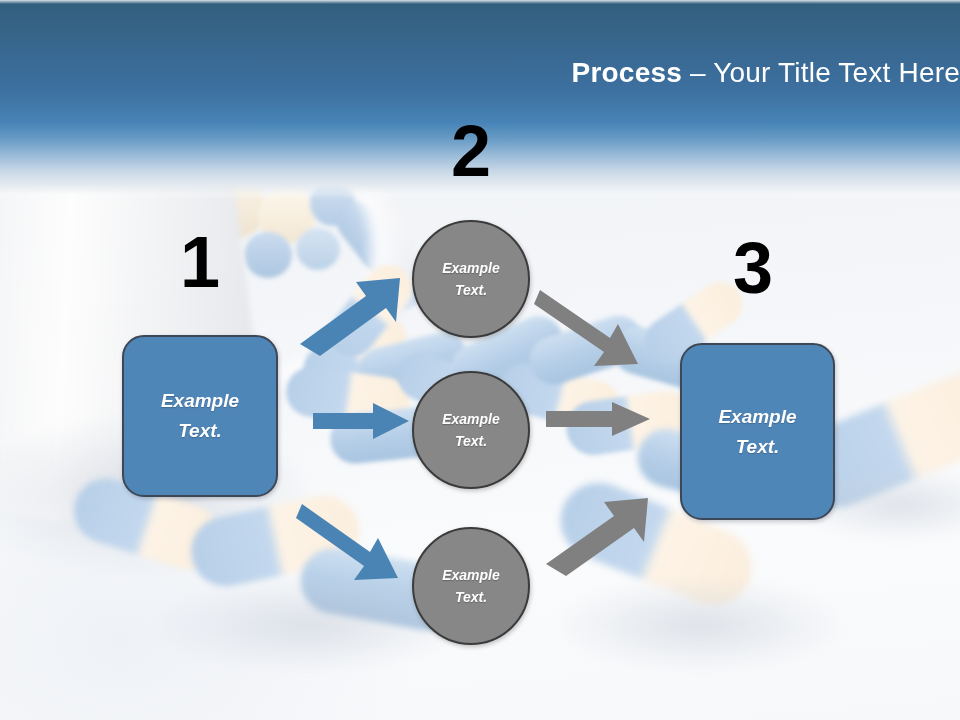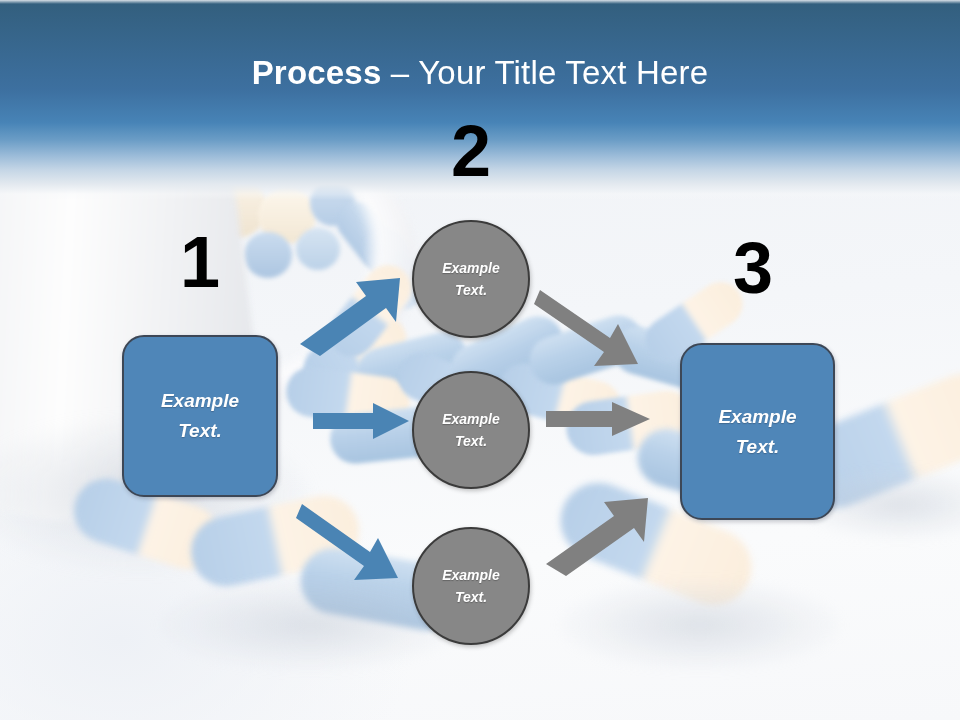--- a/index.html
+++ b/index.html
@@ -105,22 +105,22 @@
         #c5d6e6 85%,
         #e3e9ef 92%,
         rgba(246,248,250,0.35) 97%,
         rgba(248,249,251,0) 100%);
   }
   .slide-title {
     position: absolute;
     left: 0;
     top: 52px;
     width: 960px;
-    text-align: center;
-    font-size: 33px;
+    text-align: right;
+    font-size: 28px;
     line-height: 42px;
     color: #ffffff;
     letter-spacing: 0.2px;
     white-space: nowrap;
   }
   .slide-title .bold {
     font-weight: bold;
   }
 
   

